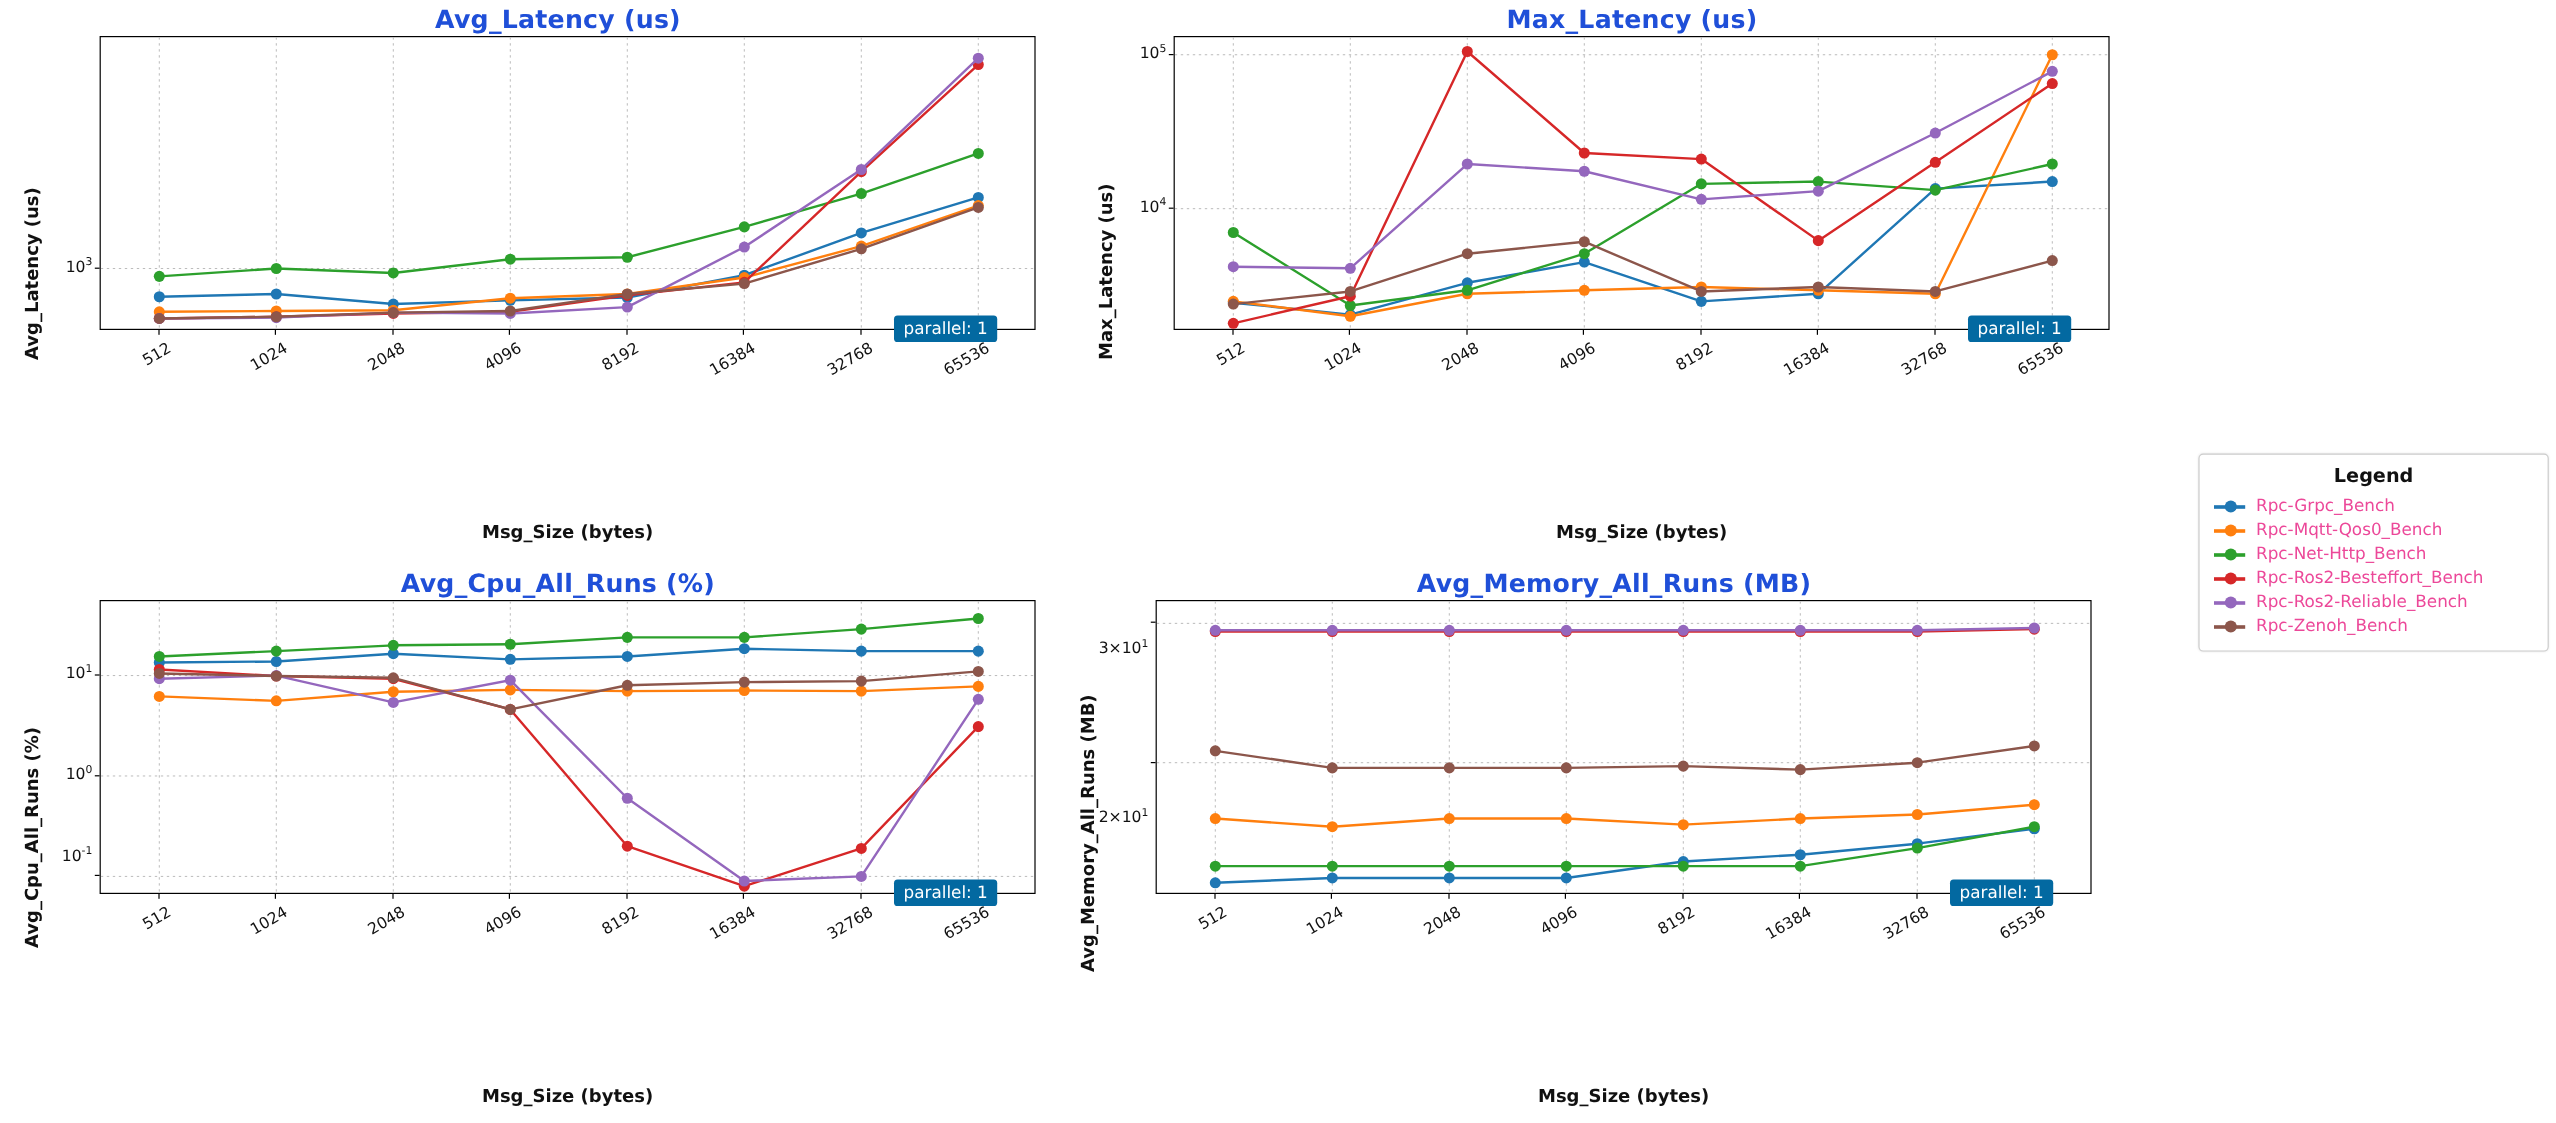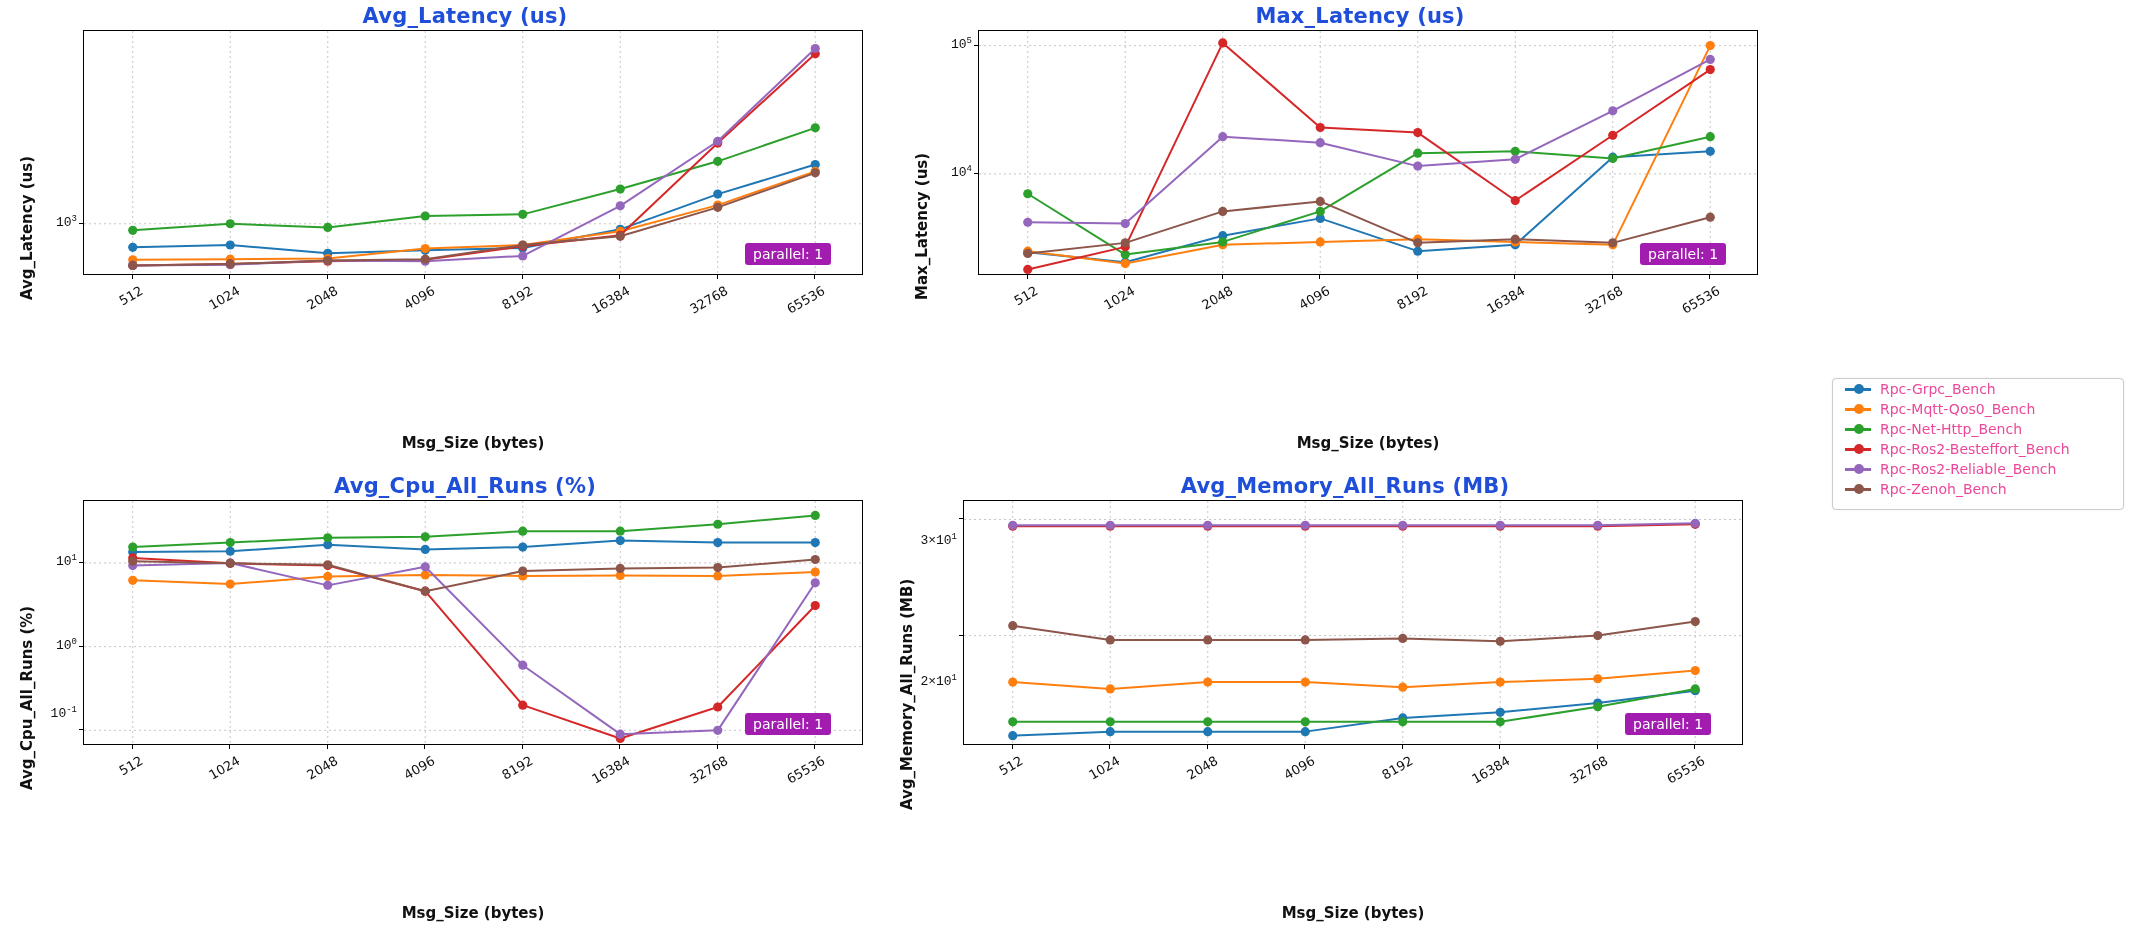--- a/index.html
+++ b/index.html
@@ -20,26 +20,26 @@
   }
   .xlabel{
     position:absolute;font-size:15px;font-weight:bold;color:#111;white-space:nowrap;
     text-align:center;
   }
   .xtick{
     position:absolute;font-size:13px;color:#111;white-space:nowrap;
     transform:rotate(-30deg);transform-origin:right top;text-align:right;
   }
   .ytick{
-    position:absolute;font-size:13px;color:#111;white-space:nowrap;text-align:right;font-family:Liberation Mono, monospace;
+    position:absolute;font-size:13px;color:#111;white-space:nowrap;text-align:right;
   }
   .ytick sup{font-size:9px;}
   .badge{
-    position:absolute;background:#a21caf;color:#ffffff;font-size:14px;
-    padding:3px 8px;border-radius:3px;white-space:nowrap;
+    position:absolute;background:#0369a1;color:#ffffff;font-size:14px;
+    padding:3px 8px;border-radius:3px;white-space:nowrap;margin-top:20px;
   }
   .legend{
     position:absolute;border:1px solid #cccccc;background:#ffffff;border-radius:4px;
     box-shadow:0 0 2px rgba(0,0,0,.08);
   }
   .legend-title{
     text-align:center;font-size:16px;font-weight:bold;color:#111;padding:8px 0 6px 0;
   }
   .legend-item{display:flex;align-items:center;padding:2px 14px 2px 12px;}
   .legend-swatch{width:26px;height:3px;position:relative;margin-right:9px;flex:0 0 auto;}
@@ -476,20 +476,21 @@
       <div class="xtick" style="left: 820.25px; top: 283px; width: 70px; margin-left: -70px;">65536</div>
       <div style="position: absolute; left: 814.25px; top: 275px; width: 1px; height: 4px; background: rgb(0, 0, 0);"></div>
       <div class="ytick" style="left: 17px; top: 39.4791px; width: 60px; margin-top: 23px;">3×10<sup>1</sup></div>
       <div style="position: absolute; left: 79px; top: 48.4791px; width: 4px; height: 1px; background: rgb(0, 0, 0);"></div>
       <div class="ytick" style="left: 17px; top: 155.575px; width: 60px; margin-top: 47px;">2×10<sup>1</sup></div>
       <div style="position: absolute; left: 79px; top: 164.575px; width: 4px; height: 1px; background: rgb(0, 0, 0);"></div>
       <div class="badge" style="left: 745px; top: 243px;">parallel: 1</div>
     </div>
 
   <div class="legend" id="legend-box" style="left:1832px;top:378px;width:290px;padding-bottom:10px;">
+    <div class="legend-title">Legend</div>
     <div id="legend-items">
         <div class="legend-item">
           <span class="legend-swatch" style="background: rgb(31, 119, 180);">
             <span class="legend-dot" style="background: rgb(31, 119, 180);"></span>
           </span>
           <span class="legend-label">Rpc-Grpc_Bench</span>
         </div>
         <div class="legend-item">
           <span class="legend-swatch" style="background: rgb(255, 127, 14);">
             <span class="legend-dot" style="background: rgb(255, 127, 14);"></span>

